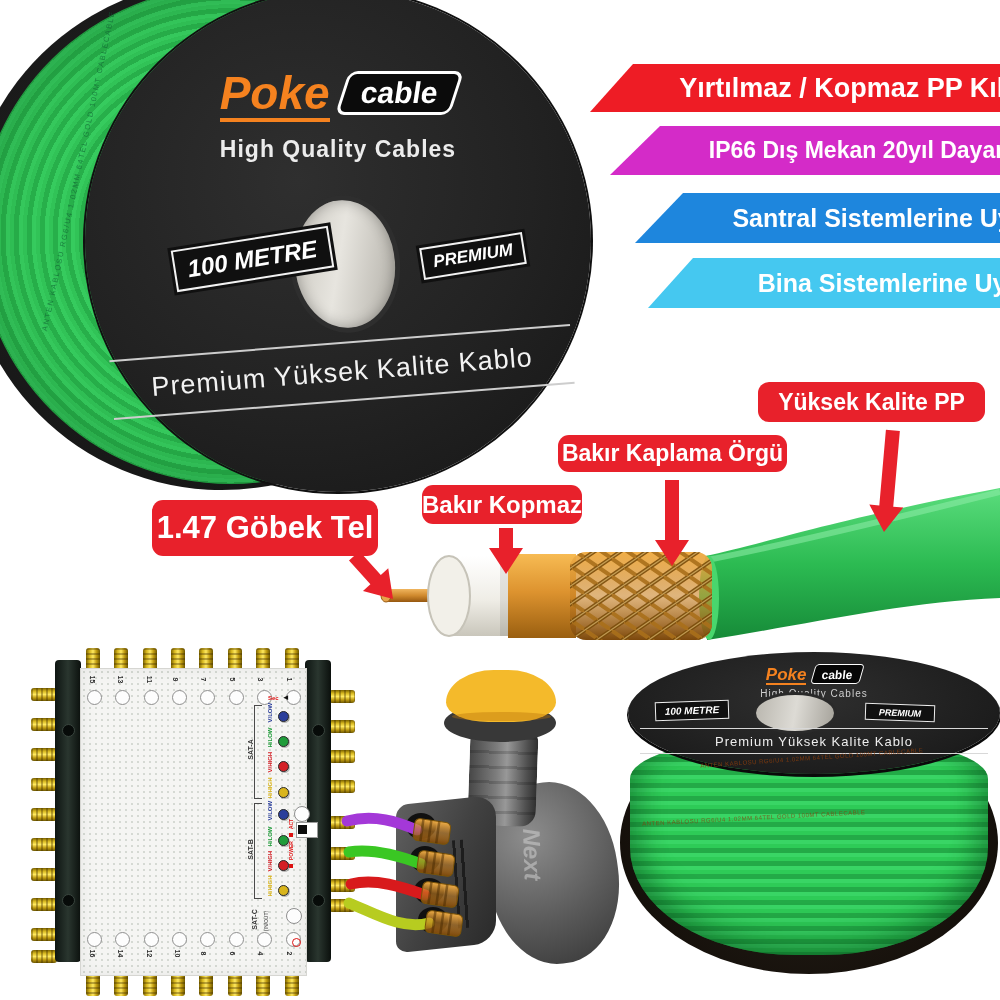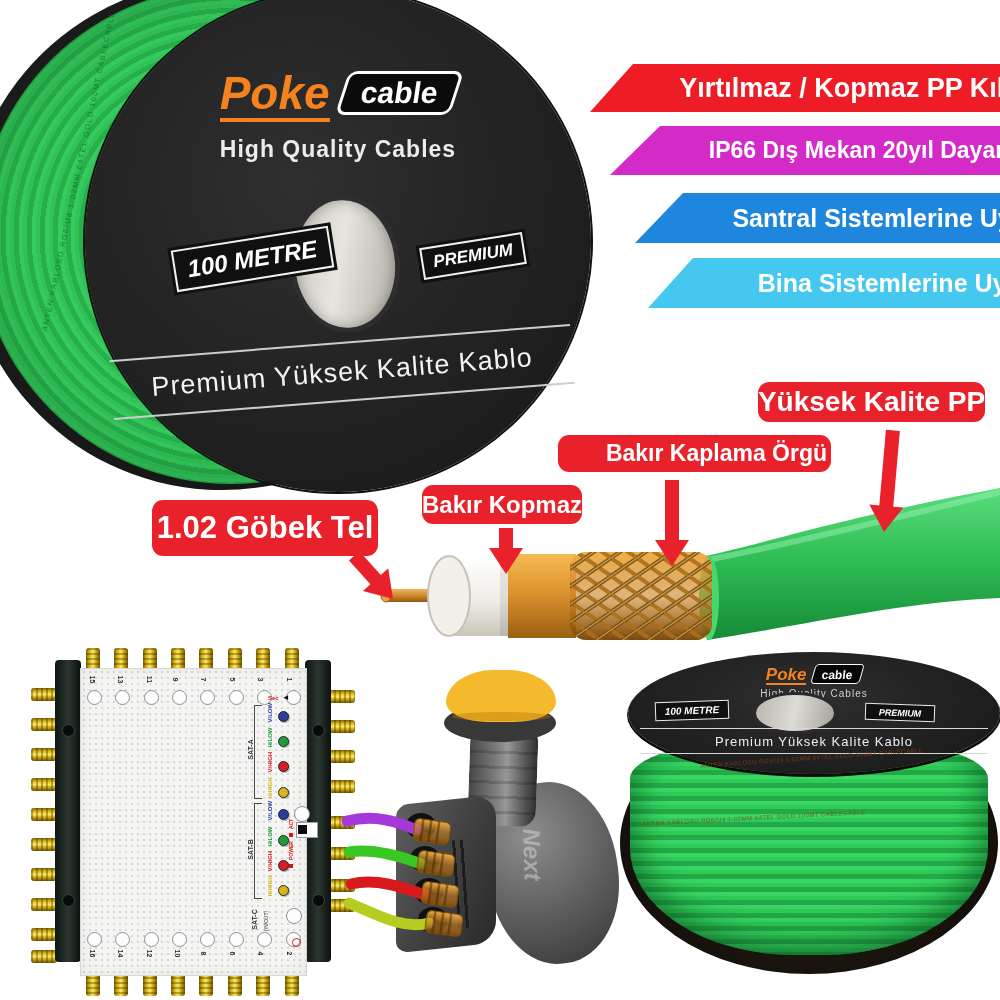--- a/index.html
+++ b/index.html
@@ -47,21 +47,21 @@
   .banner-2{top:126px;height:49px;clip-path:polygon(100px 0,100% 0,100% 100%,50px 100%);font-size:23px;padding-left:95px;}
   .banner-3{top:193px;height:50px;clip-path:polygon(123px 0,100% 0,100% 100%,75px 100%);font-size:25px;padding-left:115px;}
   .banner-4{top:258px;height:50px;clip-path:polygon(133px 0,100% 0,100% 100%,88px 100%);font-size:25px;padding-left:125px;}
 
   
   .alabel{color:#fff;font-weight:bold;border-radius:11px;display:flex;align-items:center;
     justify-content:center;z-index:5;white-space:nowrap;}
   .alabel-1{left:152px;top:500px;width:226px;height:56px;font-size:31px;}
   .alabel-2{left:422px;top:485px;width:160px;height:39px;font-size:24px;}
   .alabel-3{left:558px;top:435px;width:229px;height:37px;font-size:23px;}
-  .alabel-4{left:758px;top:382px;width:227px;height:40px;font-size:28px;}
+  .alabel-4{left:758px;top:382px;width:227px;height:40px;font-size:23px;}
 
   
   .ms-rail{background:linear-gradient(90deg,#0e1512,#2a362f 50%,#0b100d);border-radius:4px;z-index:2;}
   .rail-left{left:55px;top:660px;width:26px;height:302px;}
   .rail-right{left:305px;top:660px;width:26px;height:302px;}
   .conn-v{background:
      repeating-linear-gradient(180deg, rgba(60,40,0,.35) 0 2px, rgba(255,255,255,0) 2px 5px),
      linear-gradient(90deg,#7a6200,#d6b61e 25%,#ffe95e 50%,#c09c10 75%,#6e5800);
      border-radius:3px;width:14px;height:24px;z-index:1;}
   .conn-h{background:
@@ -163,23 +163,23 @@
   <div class="abs badge badge-100">100 METRE</div>
   <div class="abs badge badge-prem">PREMIUM</div>
   <div class="abs band">Premium Yüksek Kalite Kablo</div>
 </div>
 
 <div class="abs banner banner-1" style="background: rgb(238, 28, 37);">Yırtılmaz / Kopmaz PP Kılıf</div>
 <div class="abs banner banner-2" style="background: rgb(212, 43, 200);">IP66 Dış Mekan 20yıl Dayanıklı</div>
 <div class="abs banner banner-3" style="background: rgb(30, 134, 221);">Santral Sistemlerine Uygun</div>
 <div class="abs banner banner-4" style="background: rgb(69, 200, 240);">Bina Sistemlerine Uygun</div>
 
-<div class="abs alabel alabel-1" style="background: rgb(232, 33, 43);">1.02 Göbek Tel</div>
+<div class="abs alabel alabel-1" style="background: rgb(232, 33, 43);">1.47 Göbek Tel</div>
 <div class="abs alabel alabel-2" style="background: rgb(232, 33, 43);">Bakır Kopmaz</div>
-<div class="abs alabel alabel-3" style="background: rgb(232, 33, 43); padding-left: 44px;">Bakır Kaplama Örgü</div>
+<div class="abs alabel alabel-3" style="background: rgb(232, 33, 43);">Bakır Kaplama Örgü</div>
 <div class="abs alabel alabel-4" style="background: rgb(232, 33, 43);">Yüksek Kalite PP</div>
 
 <div class="abs conn-v" style="left:86px;top:648px;"></div>
 <div class="abs conn-v" style="left:114px;top:648px;"></div>
 <div class="abs conn-v" style="left:143px;top:648px;"></div>
 <div class="abs conn-v" style="left:171px;top:648px;"></div>
 <div class="abs conn-v" style="left:199px;top:648px;"></div>
 <div class="abs conn-v" style="left:228px;top:648px;"></div>
 <div class="abs conn-v" style="left:256px;top:648px;"></div>
 <div class="abs conn-v" style="left:285px;top:648px;"></div>

